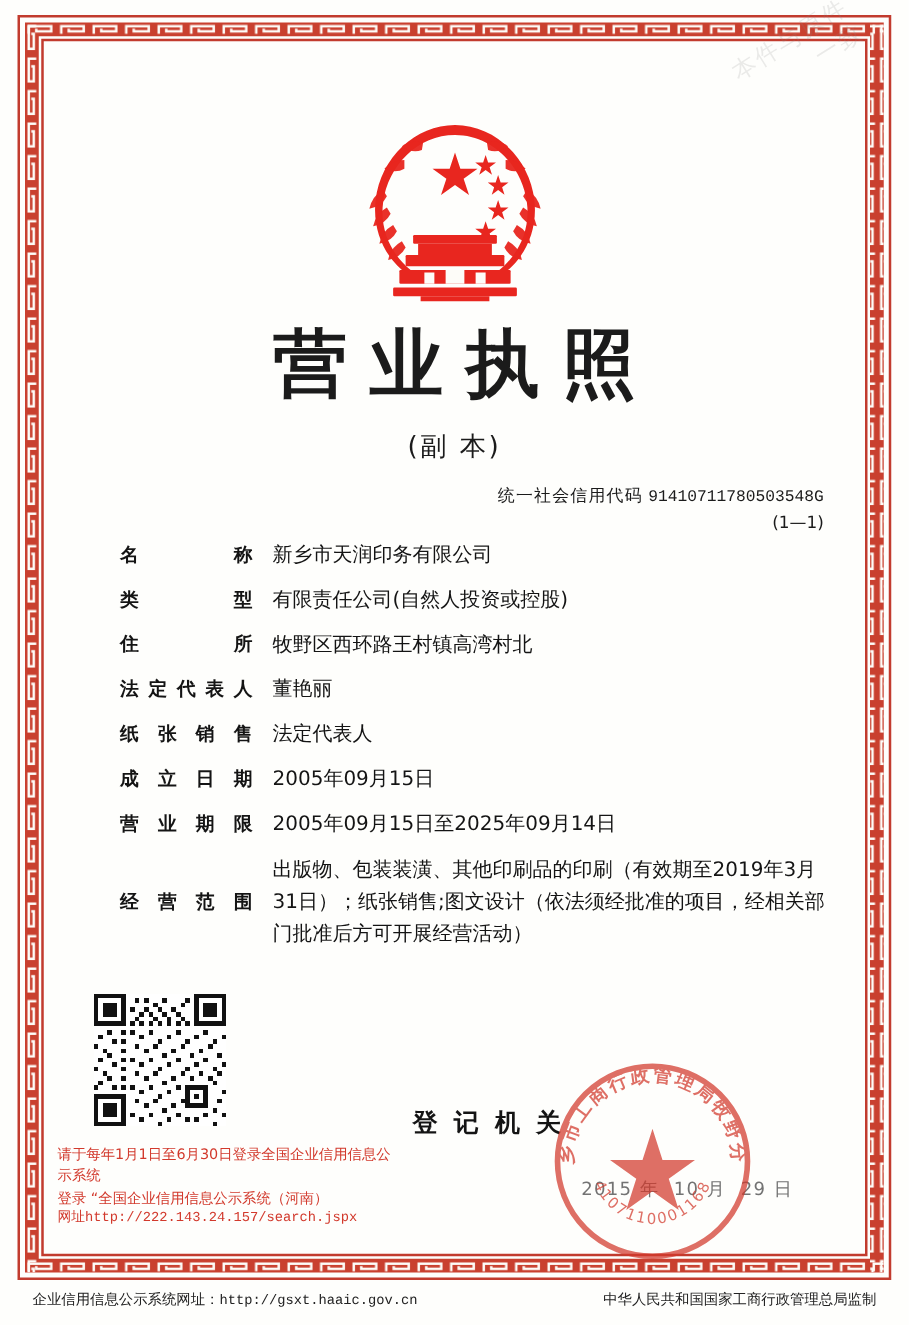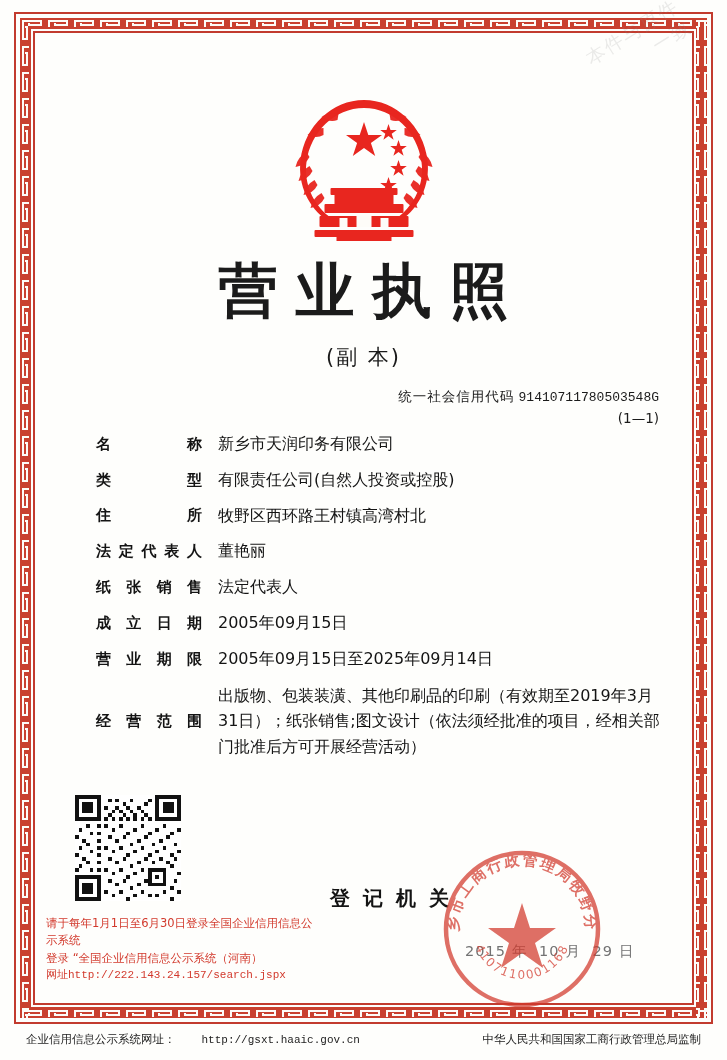--- a/index.html
+++ b/index.html
@@ -223,21 +223,21 @@
     height: 20px;
     font-family: "DejaVu Sans", sans-serif;
     font-size: 11.5px;
     color: #222;
   }
   .footer .left {
     position: absolute;
     left: 26px; top: 0;
     white-space: nowrap;
   }
-  .footer .left .u { font-family: "Liberation Mono", monospace; font-size: 11px; margin-left: 26px; }
+  .footer .left .u { font-family: "Liberation Mono", monospace; font-size: 11px; }
   .footer .right {
     position: absolute;
     right: 26px; top: 0;
     white-space: nowrap;
   }
 </style>
 </head>
 <body>
 
 <div class="license">

